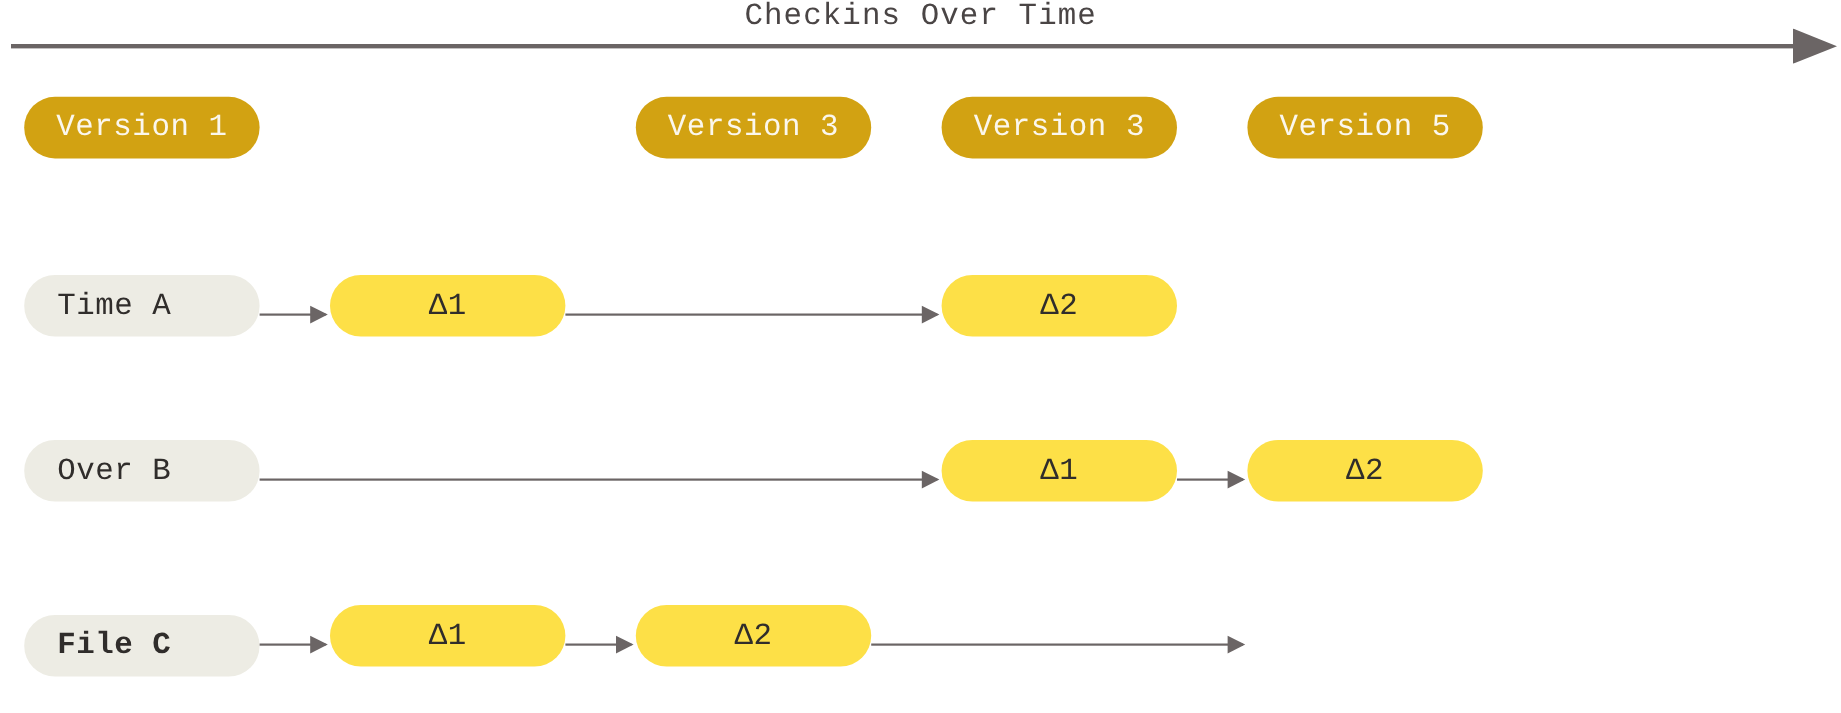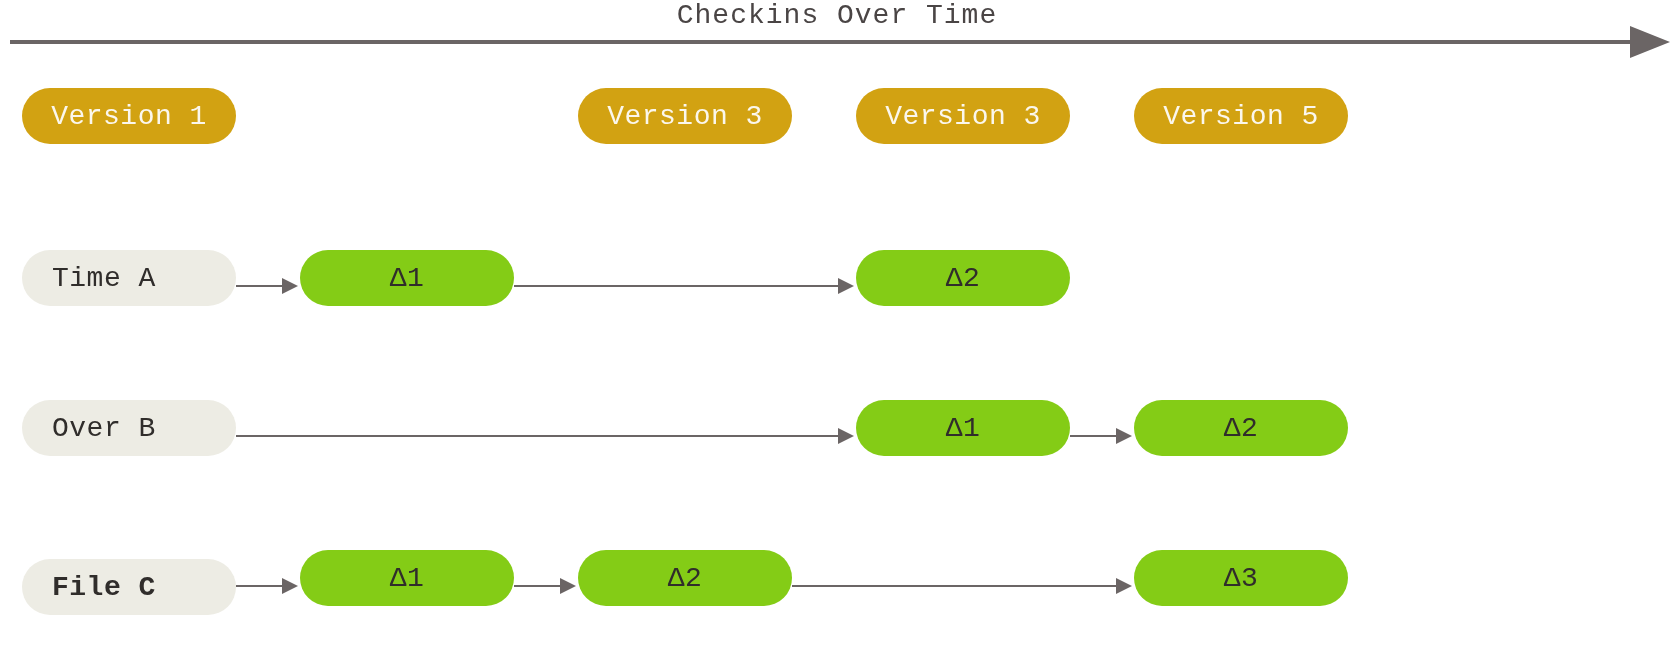--- a/index.html
+++ b/index.html
@@ -56,21 +56,21 @@
     background: #d2a212;
     color: #fbf7ed;
   }
   .file-start {
     background: #edece4;
     color: #302d2b;
     padding-left: 30px;
     justify-content: flex-start;
   }
   .delta {
-    background: #84cc16;
+    background: #fde047;
     color: #302d2b;
   }
 
   
   .conn {
     position: absolute;
     height: 2px;
     background: #6b6565;
   }
   .conn::after {
@@ -110,14 +110,13 @@
     <div class="conn" style="left: 236px; top: 435px; width: 616px;"></div>
     <div class="pill delta" style="left: 856px; top: 400px;">Δ1</div>
     <div class="conn" style="left: 1070px; top: 435px; width: 60px;"></div>
     <div class="pill delta" style="left: 1134px; top: 400px;">Δ2</div>
     <div class="pill file-start" style="left: 22px; top: 559px; font-weight: bold;">File C</div>
     <div class="conn" style="left: 236px; top: 585px; width: 60px;"></div>
     <div class="pill delta" style="left: 300px; top: 550px;">Δ1</div>
     <div class="conn" style="left: 514px; top: 585px; width: 60px;"></div>
     <div class="pill delta" style="left: 578px; top: 550px;">Δ2</div>
     <div class="conn" style="left: 792px; top: 585px; width: 338px;"></div>
-    <div class="pill delta" style="left: 1134px; top: 550px;">Δ3</div>
   </div>
 
 </body></html>

